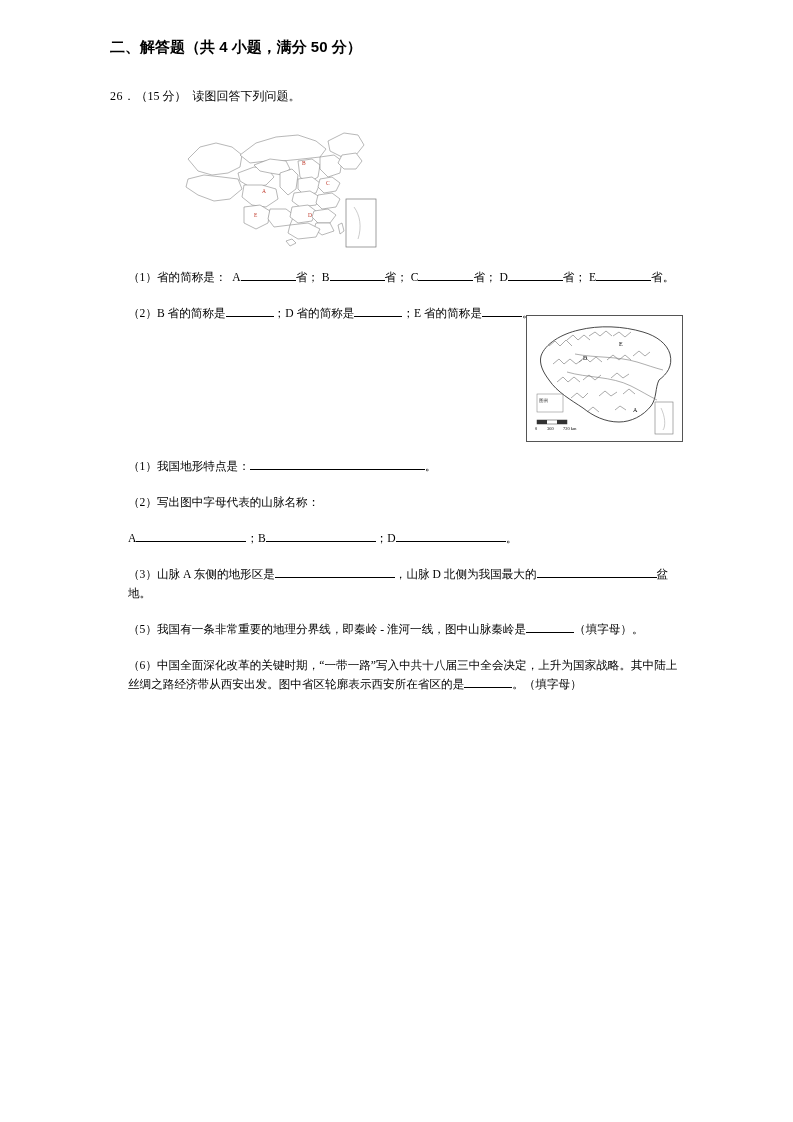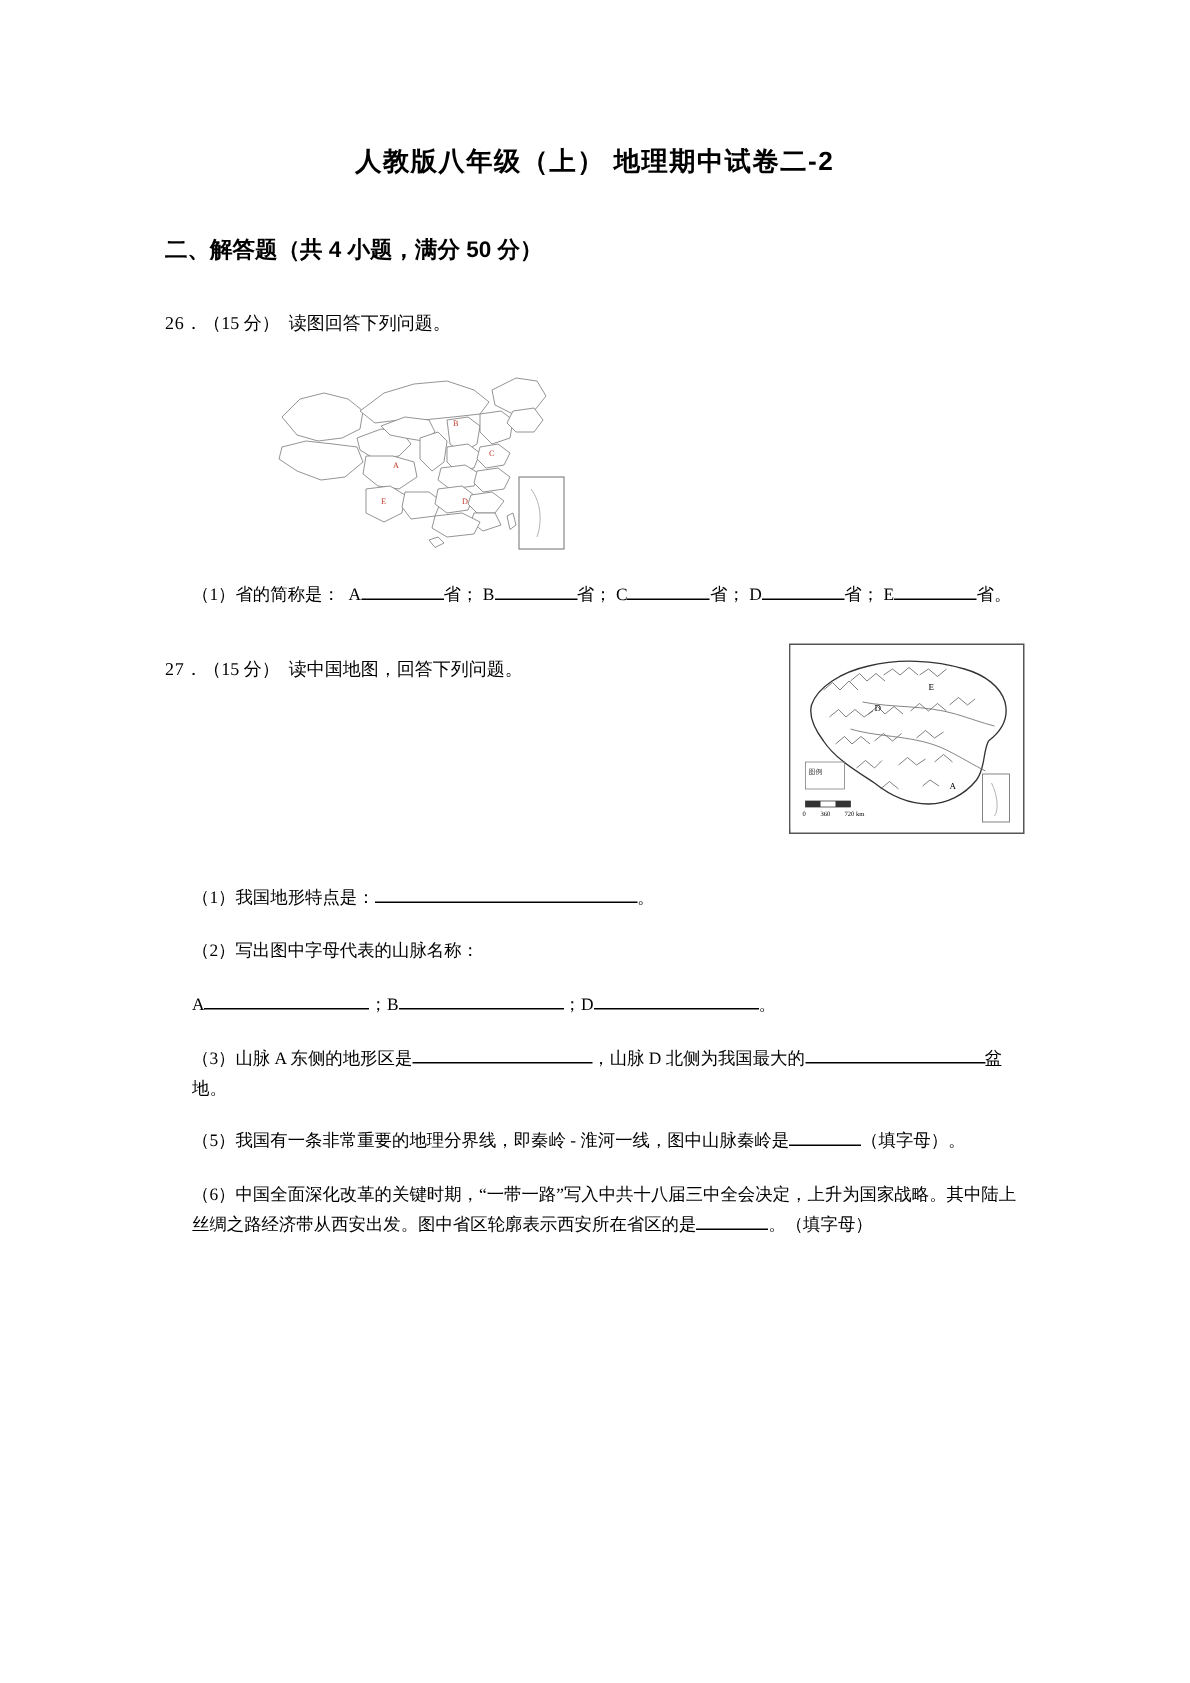--- a/index.html
+++ b/index.html
@@ -92,21 +92,20 @@
   }
   .map2-wrap svg { display:block; }
   .clearline { height: 118px; }
   .footer-space { height: 40px; }
 </style>
 </head>
 <body>
 
 <div class="page">
 
-  <div class="doc-title">人教版八年级（上） 地理期中试卷二-2</div>
 
   <div class="section-head">二、解答题（共 4 小题，满分 50 分）</div>
 
   <div class="q-line">
     <span class="q-num">26．</span><span>（15 分）</span>&nbsp;&nbsp;<span>读图回答下列问题。</span>
   </div>
 
   <div class="map1-wrap">
     <svg width="215" height="135" viewBox="0 0 215 135" xmlns="http://www.w3.org/2000/svg">
       <g fill="#ffffff" stroke="#888888" stroke-width="0.6">
@@ -161,27 +160,27 @@
       <g stroke="#999" stroke-width="0.5" fill="none">
         <path d="M184 90 C190 98 192 110 188 122"></path>
       </g>
     </svg>
   </div>
 
   <div class="sub sub-indent">
     <span>（1）</span><span>省的简称是：</span>&nbsp;&nbsp;<span>A</span><span class="blank b55"></span><span>省；</span>&nbsp;<span>B</span><span class="blank b55"></span><span>省；</span>&nbsp;<span>C</span><span class="blank b55"></span><span>省；</span>&nbsp;<span>D</span><span class="blank b55"></span><span>省；</span>&nbsp;<span>E</span><span class="blank b55"></span><span>省。</span>
   </div>
 
+  <div class="sub sub-indent">
+    <span>（2）</span><span>B 省的简称是</span><span class="blank b48"></span><span>；D 省的简称是</span><span class="blank b48"></span><span>；E 省的简称是</span><span class="blank b40"></span><span>。</span>
+  </div>
 
 
   <div class="q27-block">
 
-    <div class="q-line">
-      <span class="q-num">27．</span><span>（15 分）</span>&nbsp;&nbsp;<span>读中国地图，回答下列问题。</span>
-    </div>
 
     <div class="map2-wrap">
       <svg width="153" height="123" viewBox="0 0 153 123" xmlns="http://www.w3.org/2000/svg">
         <rect x="0" y="0" width="153" height="123" fill="#ffffff"></rect>
 
         <path d="M14 40 C18 28 34 18 52 14 C72 9 96 10 116 16 C130 20 140 28 143 38
                  C146 50 140 58 132 64 C128 72 130 82 124 90 C116 100 104 106 92 106
                  C78 106 66 100 56 92 C44 84 30 76 22 64 C16 56 12 48 14 40 Z" fill="none" stroke="#333" stroke-width="0.9"></path>
 
         <g stroke="#555" stroke-width="0.5" fill="none">

